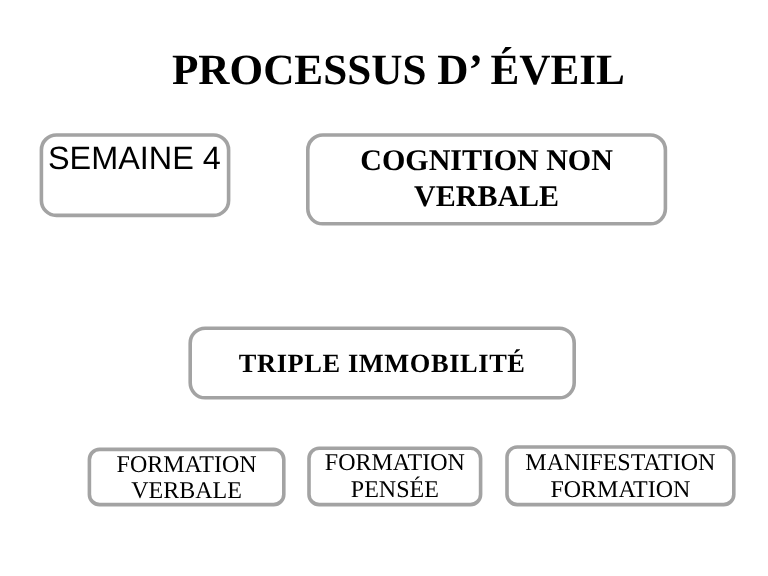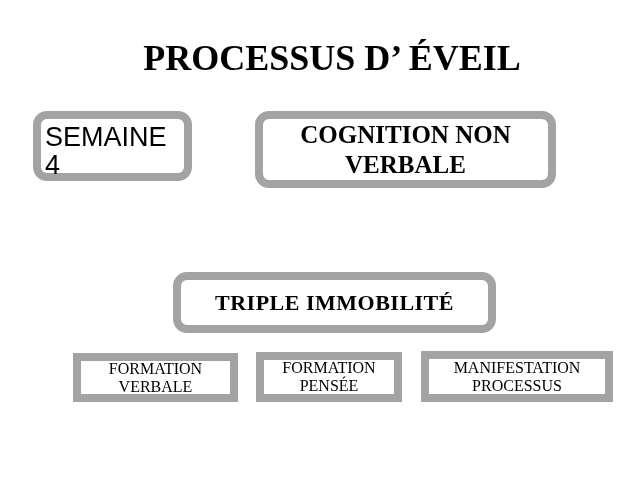--- a/index.html
+++ b/index.html
@@ -26,21 +26,21 @@
     text-align: center;
     font-family: "Liberation Serif", serif;
     font-weight: bold;
     font-size: 36px;
     line-height: 1;
     color: #000000;
   }
   .box {
     position: absolute;
     box-sizing: border-box;
-    border: 8px solid #a3a3a3;
+    border: 3px solid #a3a3a3;
     background: #ffffff;
     display: flex;
     align-items: center;
     justify-content: center;
     text-align: center;
     white-space: pre-line;
     color: #000000;
   }
   .box-semaine {
     left: 33px; top: 111px; width: 159px; height: 70px;
@@ -68,28 +68,28 @@
     font-weight: bold;
     font-size: 22px;
   }
   .box-triple {
     left: 157px; top: 272px; width: 323px; height: 61px;
     border-radius: 14px;
     font-family: "Liberation Serif", serif;
     font-weight: bold;
     font-size: 22px;
     letter-spacing: 0.5px;
-    margin-left: 16px;
   }
   .box-bottom {
-    border-radius: 0;
+    border-radius: 10px;
     font-family: "Liberation Serif", serif;
     font-weight: normal;
-    font-size: 16px;
+    font-size: 20px;
     line-height: 1.1;
+    margin-top: 20px;
   }
   .box-formation-verbale   { left: 73px;  top: 353px; width: 165px; height: 49px; }
   .box-formation-pensee    { left: 256px; top: 352px; width: 146px; height: 50px; }
   .box-manifestation       { left: 421px; top: 351px; width: 192px; height: 51px; }
 </style>
 </head>
 <body>
 
 <div class="slide">
 
@@ -114,16 +114,16 @@
 VERBALE</span>
   </div>
 
   <div class="box box-bottom box-formation-pensee">
     <span>FORMATION
 PENSÉE</span>
   </div>
 
   <div class="box box-bottom box-manifestation">
     <span>MANIFESTATION
-PROCESSUS</span>
+FORMATION</span>
   </div>
 
 </div>
 
 </body></html>

